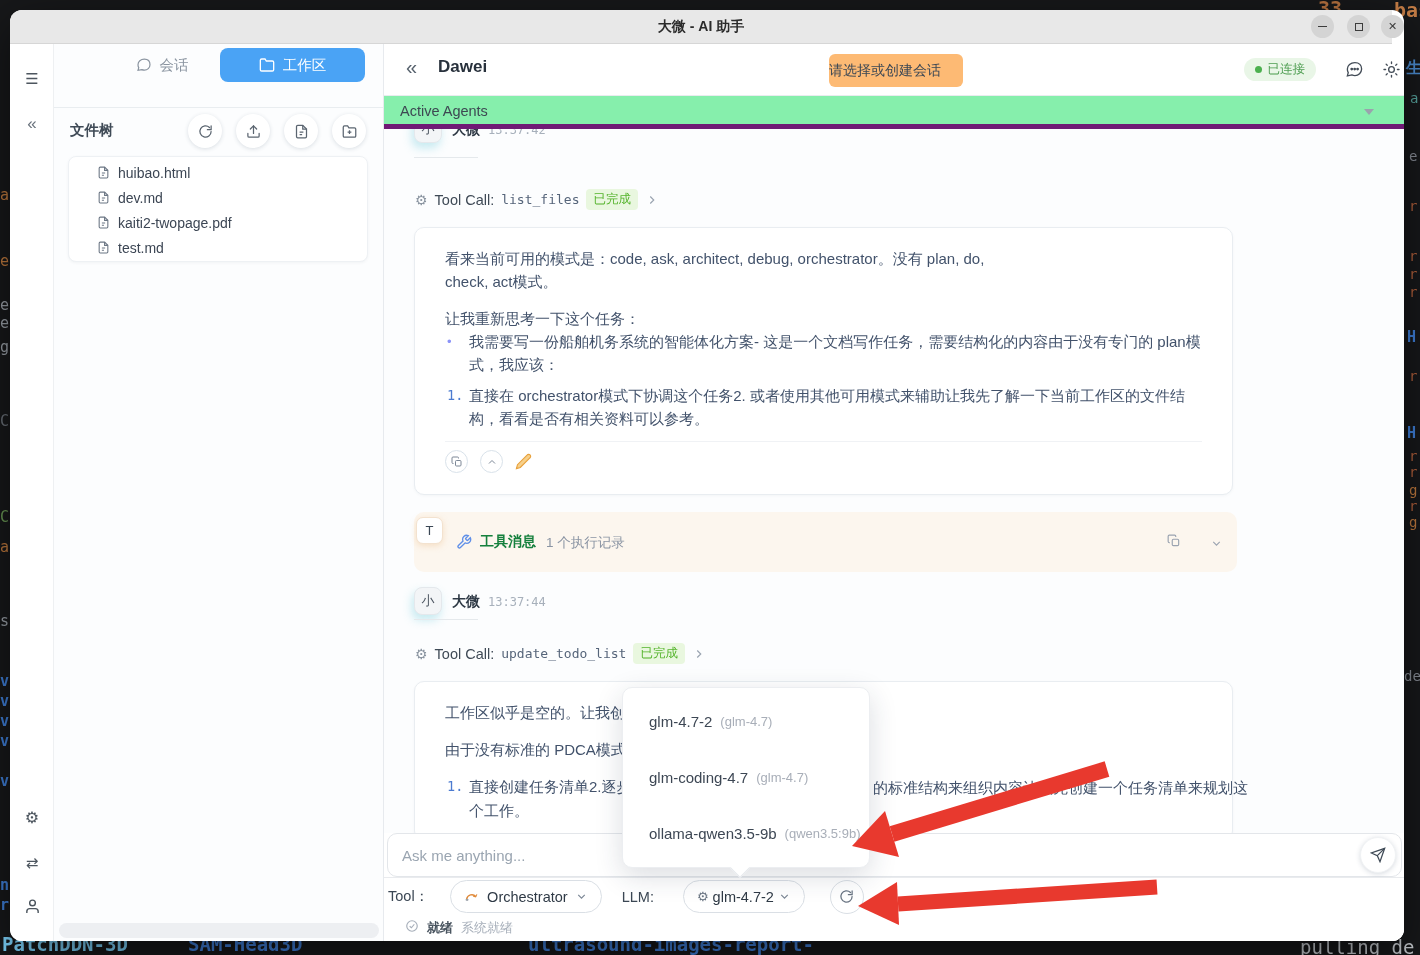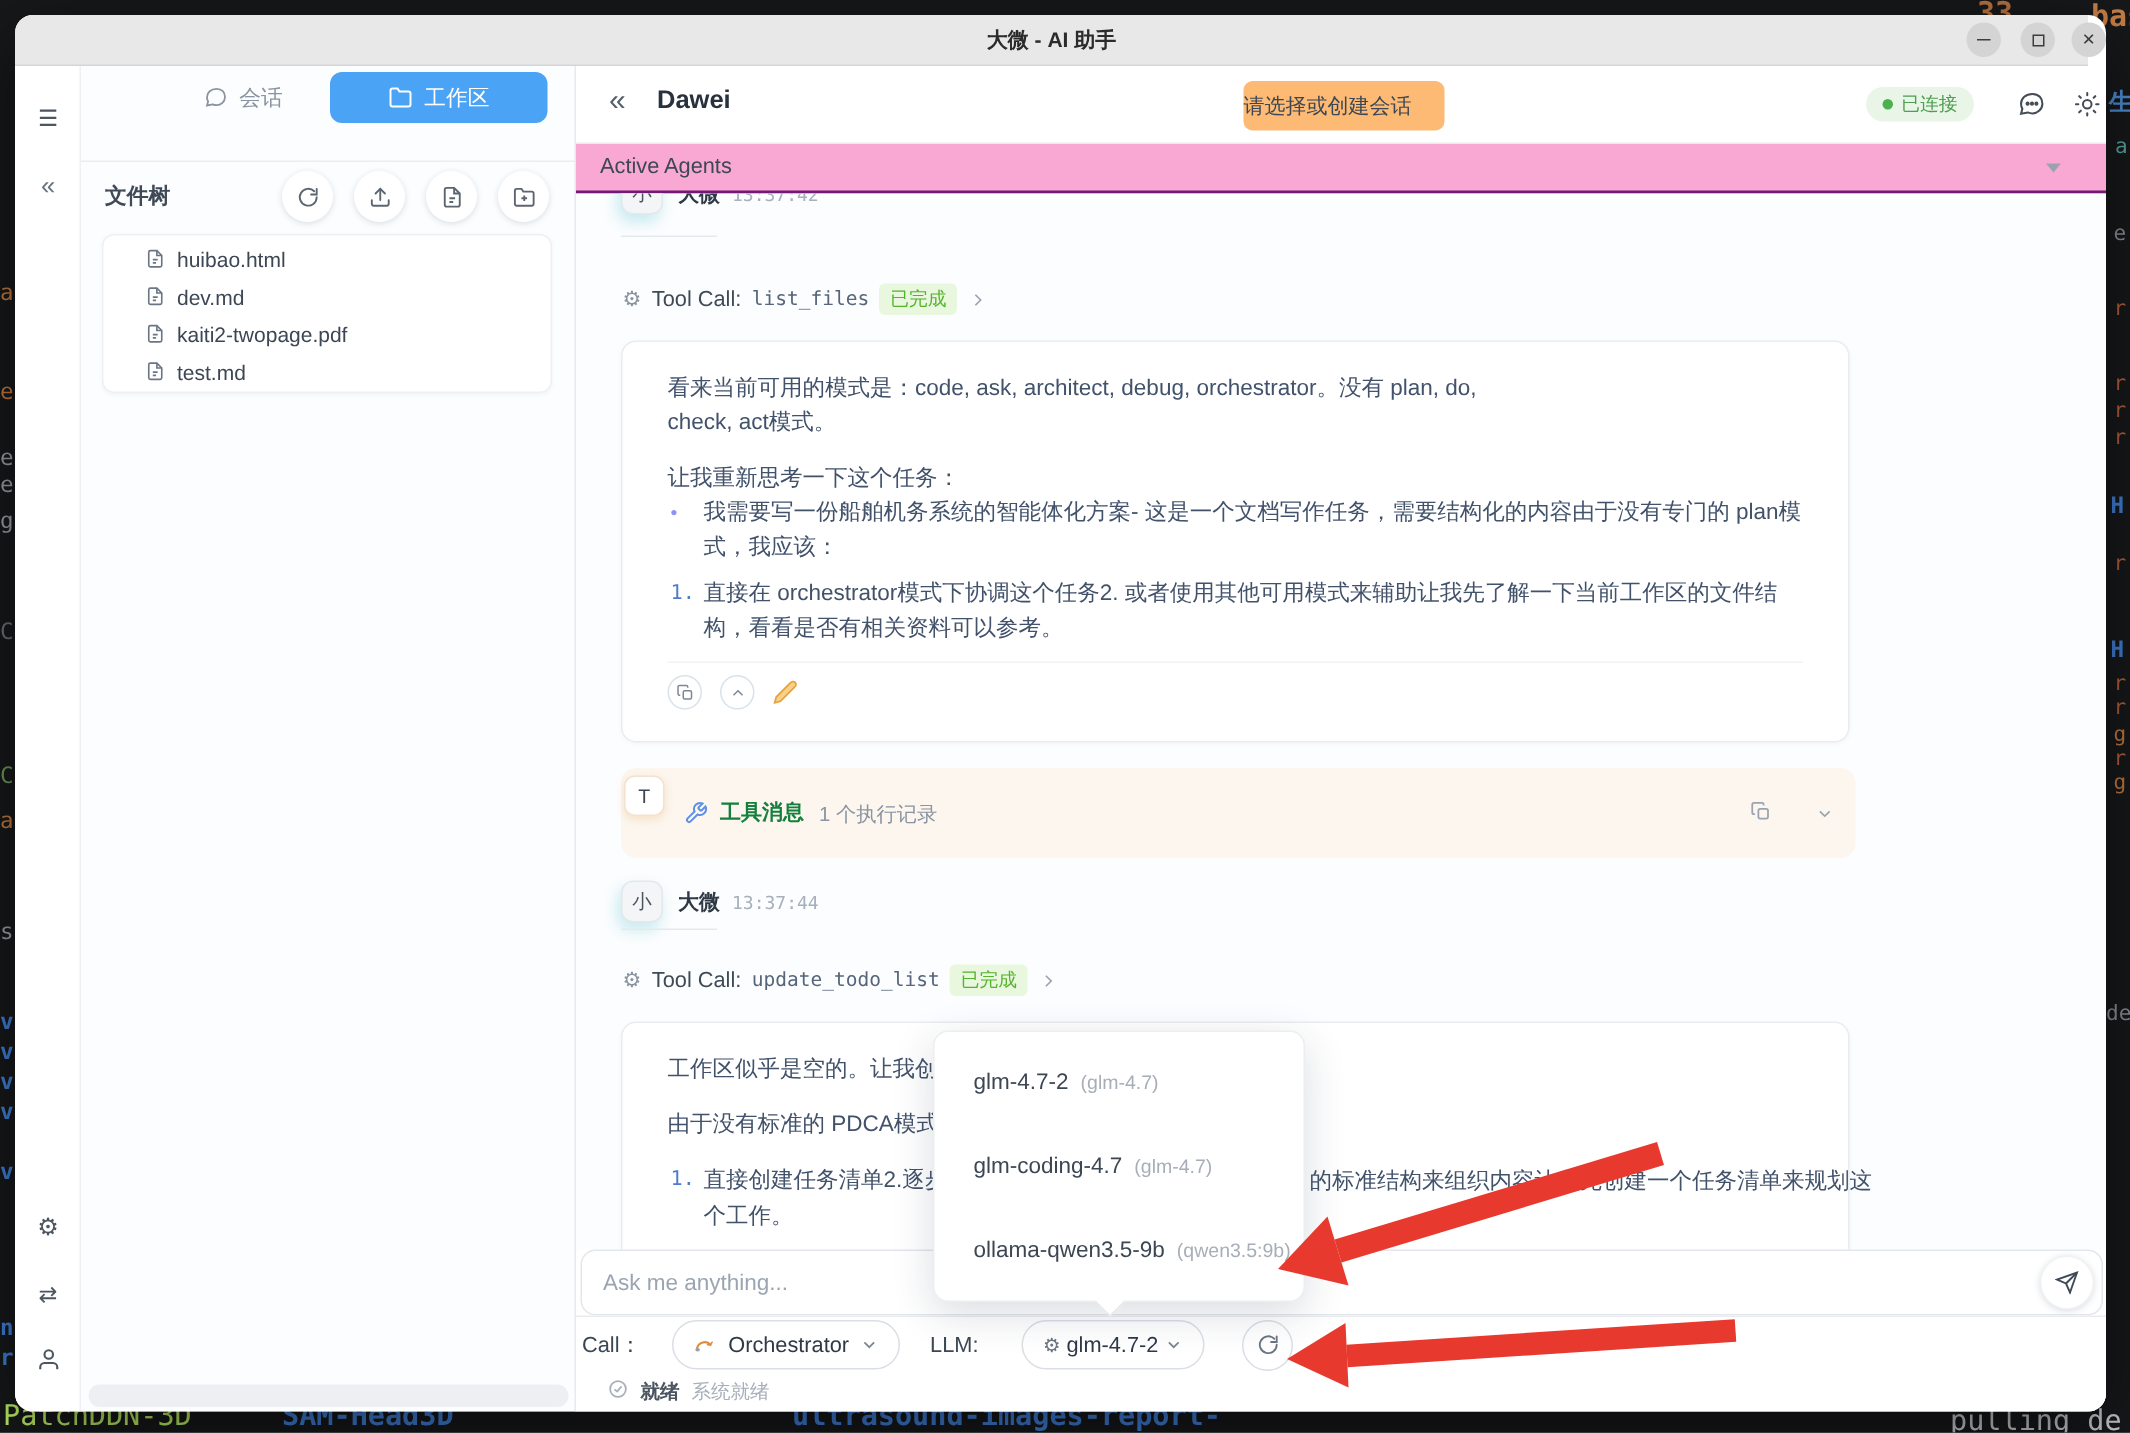--- a/index.html
+++ b/index.html
@@ -51,21 +51,21 @@
   
   .main { position:relative; flex:1; background:#fff; }
   .m-header { position:absolute; left:0; top:0; right:0; height:52px; border-bottom:1px solid #e9ecef; background:#fff; }
   .back { position:absolute; left:22px; top:12px; font-size:20px; color:#55606c; }
   .m-title { position:absolute; left:54px; top:13px; font-size:17px; font-weight:bold; color:#28313c; }
   .session-btn { position:absolute; left:445px; top:10px; width:134px; height:33px; background:#fdba74; border-radius:6px; display:flex; align-items:center; justify-content:flex-start; font-size:14px; color:#3b4754; }
   .conn-badge { position:absolute; right:88px; top:14px; height:23px; padding:0 11px; background:#e9f6e7; border-radius:12px; display:flex; align-items:center; gap:6px; font-size:12.5px; color:#4f9e52; }
   .conn-dot { width:7px; height:7px; border-radius:50%; background:#4cb04f; }
   .hd-ic { position:absolute; top:16px; color:#434c57; }
 
-  .agents { position:absolute; left:0; top:52px; right:0; height:33px; background:#f9a8d4; border-bottom:2px solid #701a75; }
+  .agents { position:absolute; left:0; top:52px; right:0; height:33px; background:#86efac; border-bottom:5px solid #701a75; }
   .agents .lbl { position:absolute; left:16px; top:7px; font-size:14.5px; color:#3d4852; }
   .agents .tri { position:absolute; right:30px; top:13px; width:0; height:0; border-left:5px solid transparent; border-right:5px solid transparent; border-top:6px solid #9aa3ad; }
 
   .chat { position:absolute; left:0; top:85px; right:0; height:704px; background:#fcfdfe; overflow:hidden; }
 
   .avatar { position:absolute; width:28px; height:28px; border-radius:8px; background:#f3f5f7; border:1px solid #e4e8ec; display:flex; align-items:center; justify-content:center; font-size:13px; color:#49525e; box-shadow:-2px 5px 10px rgba(130,210,225,.45); }
   .mname { position:absolute; font-size:14px; font-weight:bold; color:#2f3a46; }
   .mtime { position:absolute; font-family:"DejaVu Sans Mono",monospace; font-size:12px; color:#a7b0bb; }
   .shortdiv { position:absolute; width:64px; height:1px; background:#e5e9ec; }
 
@@ -155,21 +155,21 @@
       <span class="tfrag" style="left: 0px; top: 508px; color: rgb(106, 153, 85); font-size: 15px;">C</span>
       <span class="tfrag" style="left: 0px; top: 538px; color: rgb(192, 122, 62); font-size: 15px;">a</span>
       <span class="tfrag" style="left: 0px; top: 612px; color: rgb(154, 160, 168); font-size: 15px;">s</span>
       <span class="tfrag" style="left: 0px; top: 672px; color: rgb(63, 127, 217); font-size: 15px; font-weight: bold;">vc</span>
       <span class="tfrag" style="left: 0px; top: 692px; color: rgb(63, 127, 217); font-size: 15px; font-weight: bold;">vc</span>
       <span class="tfrag" style="left: 0px; top: 712px; color: rgb(63, 127, 217); font-size: 15px; font-weight: bold;">vc</span>
       <span class="tfrag" style="left: 0px; top: 732px; color: rgb(63, 127, 217); font-size: 15px; font-weight: bold;">vc</span>
       <span class="tfrag" style="left: 0px; top: 772px; color: rgb(63, 127, 217); font-size: 15px; font-weight: bold;">vc</span>
       <span class="tfrag" style="left: 0px; top: 876px; color: rgb(63, 127, 217); font-size: 15px; font-weight: bold;">n</span>
       <span class="tfrag" style="left: 0px; top: 896px; color: rgb(63, 127, 217); font-size: 15px; font-weight: bold;">r</span>
-      <span class="tfrag" style="left: 2px; top: 933px; color: #bef264; font-size: 19px; font-weight: normal;">PatchDDN-3D</span>
+      <span class="tfrag" style="left: 2px; top: 933px; color: #7dd3fc; font-size: 19px; font-weight: bold;">PatchDDN-3D</span>
       <span class="tfrag" style="left: 188px; top: 933px; color: rgb(63, 127, 217); font-size: 19px; font-weight: bold;">SAM-Head3D</span>
       <span class="tfrag" style="left: 528px; top: 933px; color: rgb(63, 127, 217); font-size: 19px; font-weight: bold;">ultrasound-images-report-</span>
       <span class="tfrag" style="left: 1300px; top: 936px; color: rgb(201, 205, 210); font-size: 19px;">pulling de</span>
     </div>
 
   <div class="window">
 
     <div class="titlebar">
       <span class="title">大微 - AI 助手</span>
       <span class="winbtn" style="left:1301px">
@@ -441,21 +441,21 @@
           <input type="text" placeholder="Ask me anything..." style="">
           <span class="sendbtn">
             <svg width="16" height="16" viewBox="0 0 24 24" fill="none" stroke="currentColor" stroke-width="1.9">
                 <line x1="22" y1="2" x2="11" y2="13"></line>
                 <polygon points="22 2 15 22 11 13 2 9 22 2"></polygon>
               </svg>
           </span>
         </div>
 
         <div class="agentbar">
-          <span class="abl">Call：</span>
+          <span class="abl">Tool：</span>
           <div class="pill" style="margin-left:21px">
             <svg width="16" height="16" viewBox="0 0 24 24" fill="none">
                 <path d="M4 15c1.2-6.5 9.5-8.5 13.5-3.8" stroke="#e08a3a" stroke-width="2.1" stroke-linecap="round"></path>
                 <path d="M17.5 11.4l1.6-2.8M17.5 11.4l-3-.2" stroke="#e08a3a" stroke-width="1.6" stroke-linecap="round"></path>
                 <ellipse cx="4.6" cy="16.2" rx="2.3" ry="1.7" fill="#9aa0a8"></ellipse>
               </svg>
             <span>Orchestrator</span>
             <svg class="chv" width="13" height="13" viewBox="0 0 24 24" fill="none" stroke="currentColor" stroke-width="2.2">
                 <polyline points="6 9 12 15 18 9"></polyline>
               </svg>

